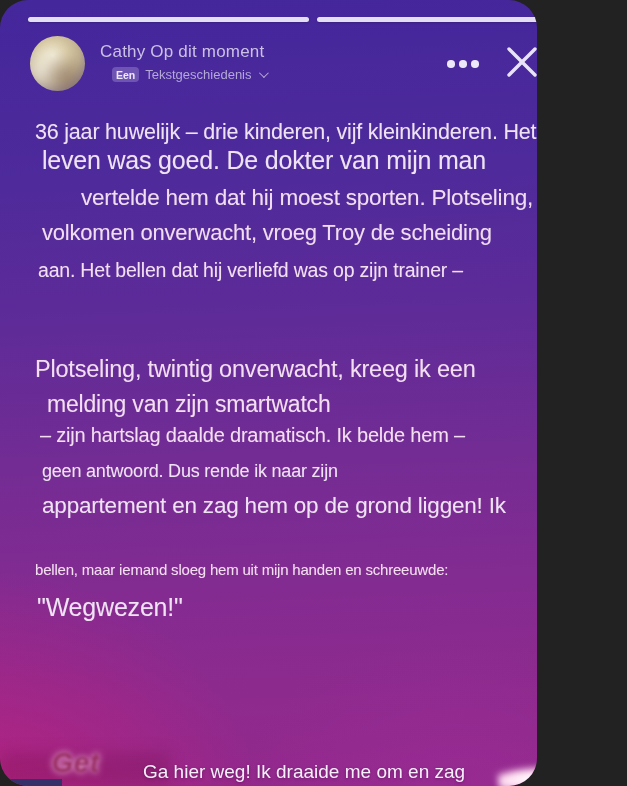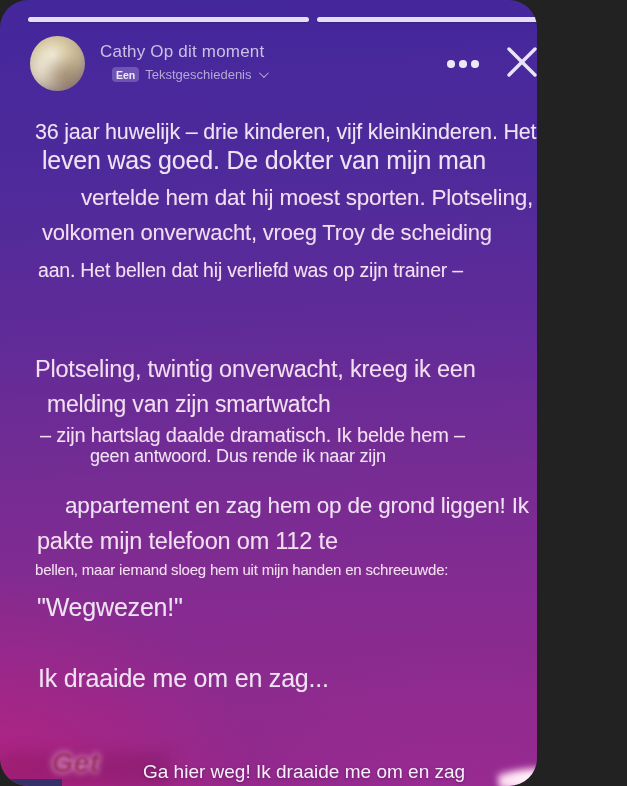--- a/index.html
+++ b/index.html
@@ -102,22 +102,22 @@
   .l0  { left: 35px; top: 120px; font-size: 21.5px; }
   .l1  { left: 42px; top: 146px; font-size: 25px;   }
   .l2  { left: 40px; top: 185px; font-size: 22.5px; color: #f1ddf0; margin-left: 41px; }
   .l3  { left: 42px; top: 220px; font-size: 22px;   color: #f1ddf0; }
   .l4  { left: 38px; top: 259px; font-size: 19.5px; color: #f2dff0; }
   .l5  { left: 40px; top: 287px; font-size: 23px;   }
   .l6  { left: 38px; top: 323px; font-size: 22px;   }
   .l7  { left: 35px; top: 356px; font-size: 23.5px; color: #f2def0; }
   .l8  { left: 35px; top: 391px; font-size: 23px;   color: #f2def0; margin-left: 12px; }
   .l9  { left: 40px; top: 424px; font-size: 20px; color: #f2def0; }
-  .l10 { left: 42px; top: 446px; font-size: 18px; margin-left: 48px;   }
-  .l11 { left: 42px; top: 493px; font-size: 22.5px; margin-left: 23px; }
+  .l10 { left: 42px; top: 461px; font-size: 18px;   }
+  .l11 { left: 42px; top: 493px; font-size: 22.5px; }
   .l12 { left: 37px; top: 528px; font-size: 23.5px; color: #f3def0; }
   .l13 { left: 35px; top: 561px; font-size: 15px; color: #f3def0; }
   .l14 { left: 37px; top: 593px; font-size: 25px;   }
   .l15 { left: 38px; top: 664px; font-size: 25px;   }
 
   
   .bottom-haze {
     position: absolute; left: 0; top: 752px; width: 170px; height: 34px;
     background: rgba(100,10,60,0.22);
     filter: blur(7px);
@@ -190,24 +190,22 @@
   <div class="story-line l0">36 jaar huwelijk – drie kinderen, vijf kleinkinderen. Het</div>
   <div class="story-line l1">leven was goed. De dokter van mijn man</div>
   <div class="story-line l2">vertelde hem dat hij moest sporten. Plotseling,</div>
   <div class="story-line l3">volkomen onverwacht, vroeg Troy de scheiding</div>
   <div class="story-line l4">aan. Het bellen dat hij verliefd was op zijn trainer –</div>
   <div class="story-line l7">Plotseling, twintig onverwacht, kreeg ik een</div>
   <div class="story-line l8">melding van zijn smartwatch</div>
   <div class="story-line l9">– zijn hartslag daalde dramatisch. Ik belde hem –</div>
   <div class="story-line l10">geen antwoord. Dus rende ik naar zijn</div>
   <div class="story-line l11">appartement en zag hem op de grond liggen! Ik</div>
-  <div class="story-line l12">pakte mijn telefoon om 112 te</div>
   <div class="story-line l13">bellen, maar iemand sloeg hem uit mijn handen en schreeuwde:</div>
   <div class="story-line l14">"Wegwezen!"</div>
-  <div class="story-line l15">Ik draaide me om en zag...</div>
 
   <div class="bottom-haze"></div>
   <div class="watermark">Get</div>
   <div class="caption">Ga hier weg! Ik draaide me om en zag</div>
   <div class="flare-blob"></div>
   <div class="corner-bar"></div>
   <div class="corner-smudge"></div>
 
 </div>
 

